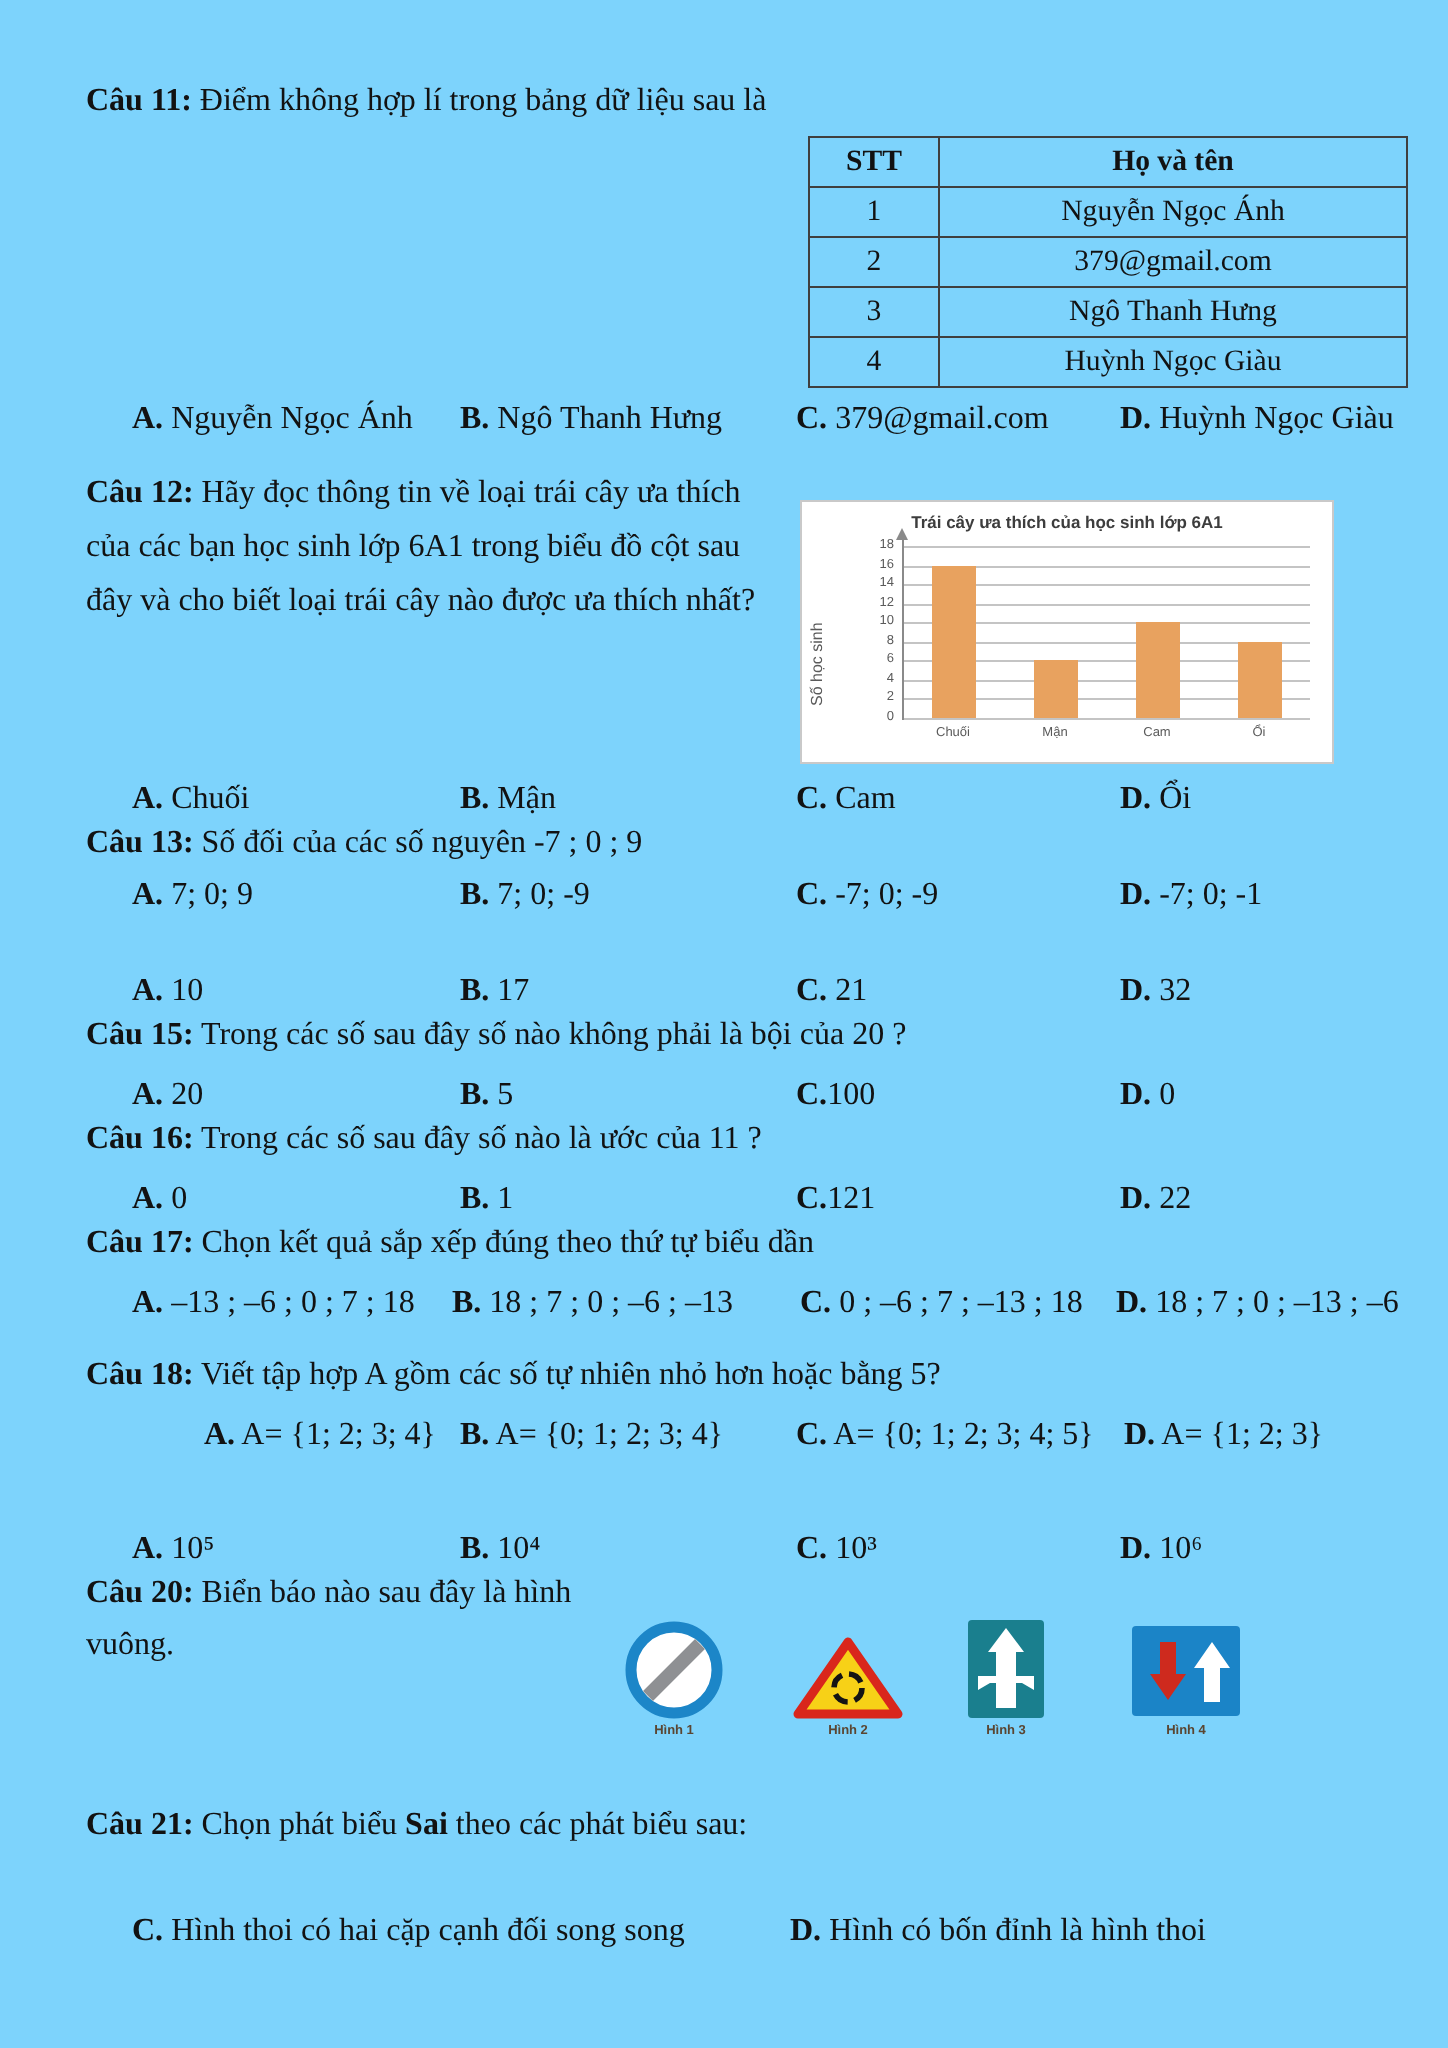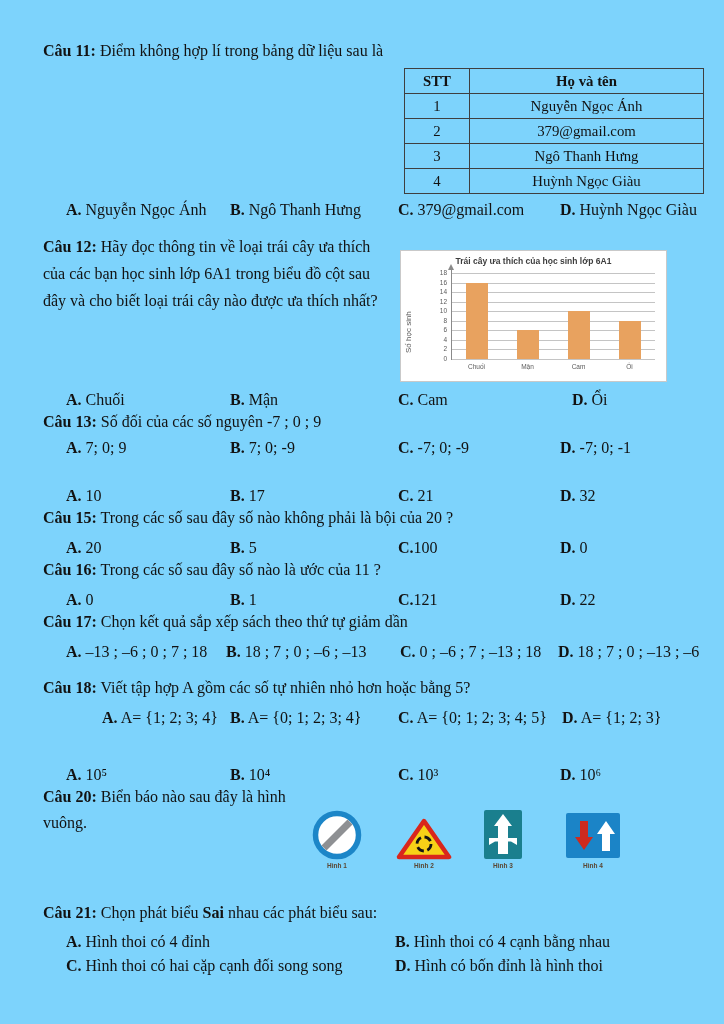--- a/index.html
+++ b/index.html
@@ -112,21 +112,21 @@
       <div class="c-bar" style="left: 166.5px; top: 60.2222px; height: 47.7778px; background: rgb(232, 162, 95);"></div>
       <div class="c-xlab" style="left: 151.5px;">Cam</div>
       <div class="c-bar" style="left: 217.5px; top: 69.7778px; height: 38.2222px; background: rgb(232, 162, 95);"></div>
       <div class="c-xlab" style="left: 202.5px;">Ổi</div>
     </div>
 
   <div class="optrow" style="top:391px">
       <span class="opt" style="left: 66px;"><b>A.</b> Chuối</span>
       <span class="opt" style="left: 230px;"><b>B.</b> Mận</span>
       <span class="opt" style="left: 398px;"><b>C.</b> Cam</span>
-      <span class="opt" style="left: 572px;"><b>D.</b> Ổi</span>
+      <span class="opt" style="left: 560px;"><b>D.</b> Ổi</span>
     </div>
 
   <div class="line" style="top:413px">
     <b>Câu 13:</b>
     <span>Số đối của các số nguyên -7 ; 0 ; 9</span>
   </div>
   <div class="optrow" style="top:439px">
       <span class="opt" style="left: 66px;"><b>A.</b> 7; 0; 9</span>
       <span class="opt" style="left: 230px;"><b>B.</b> 7; 0; -9</span>
       <span class="opt" style="left: 398px;"><b>C.</b> -7; 0; -9</span>
@@ -157,21 +157,21 @@
   </div>
   <div class="optrow" style="top:591px">
       <span class="opt" style="left: 66px;"><b>A.</b> 0</span>
       <span class="opt" style="left: 230px;"><b>B.</b> 1</span>
       <span class="opt" style="left: 398px;"><b>C.</b>121</span>
       <span class="opt" style="left: 560px;"><b>D.</b> 22</span>
     </div>
 
   <div class="line" style="top:613px">
     <b>Câu 17:</b>
-    <span>Chọn kết quả sắp xếp sách theo thứ tự giảm dần</span>
+    <span>Chọn kết quả sắp xếp đúng theo thứ tự biểu dần</span>
   </div>
   <div class="optrow" style="top:643px">
       <span class="opt" style="left: 66px;"><b>A.</b> –13 ; –6 ; 0 ; 7 ; 18</span>
       <span class="opt" style="left: 226px;"><b>B.</b> 18 ; 7 ; 0 ; –6 ; –13</span>
       <span class="opt" style="left: 400px;"><b>C.</b> 0 ; –6 ; 7 ; –13 ; 18</span>
       <span class="opt" style="left: 558px;"><b>D.</b> 18 ; 7 ; 0 ; –13 ; –6</span>
     </div>
 
   <div class="line" style="top:679px">
     <b>Câu 18:</b>
@@ -219,24 +219,20 @@
   <svg class="sign" style="left:566px;top:813px" width="54" height="45" viewBox="0 0 54 45">
     <rect width="54" height="45" rx="2" fill="#1B84C7"></rect>
     <path d="M14 8 L22 8 L22 24 L27 24 L18 37 L9 24 L14 24 Z" fill="#CE2A1E"></path>
     <path d="M36 38 L44 38 L44 21 L49 21 L40 8 L31 21 L36 21 Z" fill="#ffffff"></path>
   </svg>
   <div class="sign-label" style="left:566px;top:862px;width:54px">Hình 4</div>
 
 
   <div class="line" style="top:904px">
     <b>Câu 21:</b>
-    <span>Chọn phát biểu </span><b>Sai</b><span> nhau các phát biểu sau:</span>
-  </div>
-  <div class="optrow" style="top:933px">
-      <span class="opt" style="left: 66px;"><b>A.</b> Hình thoi có 4 đỉnh</span>
-      <span class="opt" style="left: 395px;"><b>B.</b> Hình thoi có 4 cạnh bằng nhau</span>
-    </div>
+    <span>Chọn phát biểu </span><b>Sai</b><span> theo các phát biểu sau:</span>
+  </div>
   <div class="optrow" style="top:957px">
       <span class="opt" style="left: 66px;"><b>C.</b> Hình thoi có hai cặp cạnh đối song song</span>
       <span class="opt" style="left: 395px;"><b>D.</b> Hình có bốn đỉnh là hình thoi</span>
     </div>
 
 </div>
 
 </body></html>

